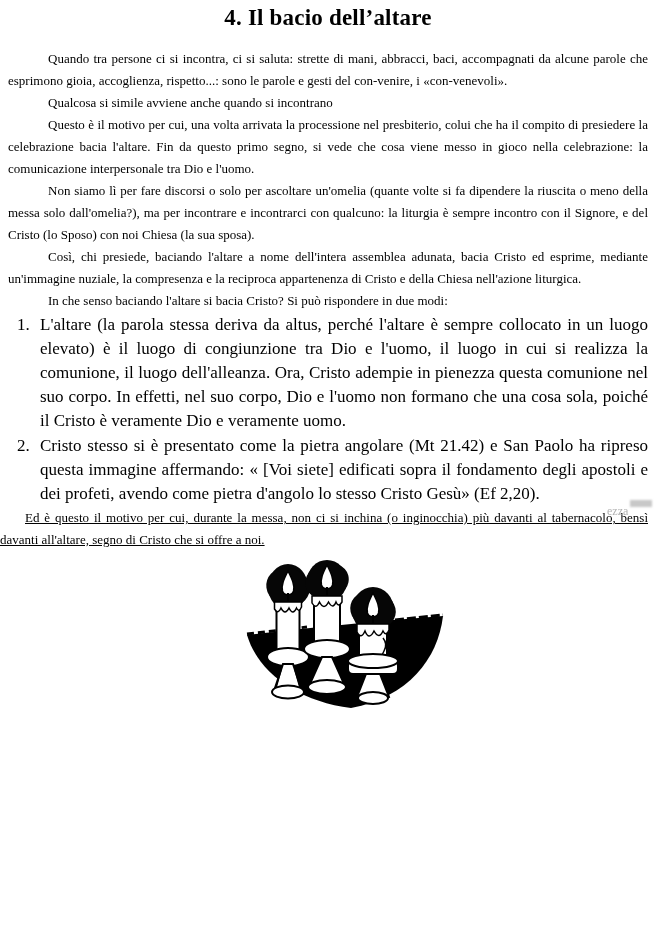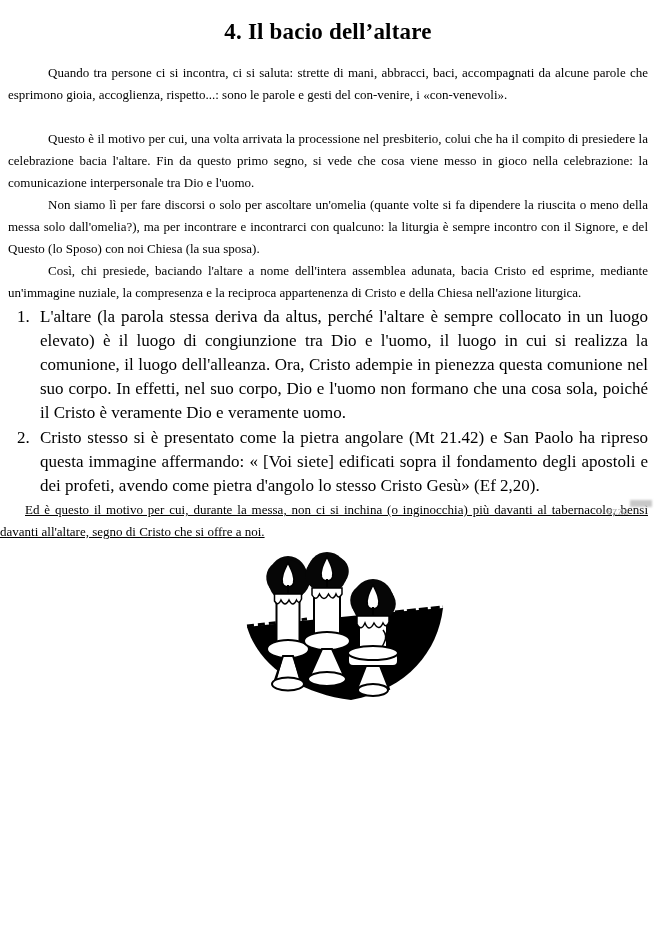--- a/index.html
+++ b/index.html
@@ -4,21 +4,21 @@
 <style>
   html, body { margin:0; padding:0; }
   body {
     width:655px; height:931px;
     background:#ffffff;
     font-family:"Liberation Serif", serif;
     color:#000;
     position:relative;
     overflow:hidden;
   }
-  .page { padding:19px 7px 0 8px; }
+  .page { padding:5px 7px 0 8px; }
   .title {
     font-size:23px; font-weight:bold;
     text-align:center;
     margin:0 0 17px 0;
     letter-spacing:0.2px;
   }
   p {
     margin:0;
     font-size:13px;
     line-height:22px;
@@ -56,28 +56,29 @@
 </style>
 </head>
 <body>
 
 <div class="page">
 
   <h1 class="title">4. Il bacio dell’altare</h1>
 
   <p class="indent">Quando tra persone ci si incontra, ci si saluta: strette di mani, abbracci, baci, accompagnati da alcune parole che esprimono gioia, accoglienza, rispetto...: sono le parole e gesti del con-venire, i «con-venevoli».</p>
 
-  <p class="indent"><br></p>
+  <p class="indent"><span>Qualcosa si simile avviene anche quando si incontrano</span><br></p>
 
   <p class="indent">Questo è il motivo per cui, una volta arrivata la processione nel presbiterio, colui che ha il compito di presiedere la celebrazione bacia l'altare. Fin da questo primo segno, si vede che cosa viene messo in gioco nella celebrazione: la comunicazione interpersonale tra Dio e l'uomo.</p>
 
-  <p class="indent">Non siamo lì per fare discorsi o solo per ascoltare un'omelia (quante volte si fa dipendere la riuscita o meno della messa solo dall'omelia?), ma per incontrare e incontrarci con qualcuno: la liturgia è sempre incontro con il Signore, e del Questo (lo Sposo) con noi Chiesa (la sua sposa).</p>
+  <p class="indent">Non siamo lì per fare discorsi o solo per ascoltare un'omelia (quante volte si fa dipendere la riuscita o meno della messa solo dall'omelia?), ma per incontrare e incontrarci con qualcuno: la liturgia è sempre incontro con il Signore, e del Cristo (lo Sposo) con noi Chiesa (la sua sposa).</p>
 
   <p class="indent">Così, chi presiede, baciando l'altare a nome dell'intera assemblea adunata, bacia Cristo ed esprime, mediante un'immagine nuziale, la compresenza e la reciproca ap­partenenza di Cristo e della Chiesa nell'azione liturgica.</p>
 
+  <p class="indent">In che senso baciando l'altare si bacia Cristo? Si può rispondere in due modi:</p>
 
   <div class="doc-list">
     <div class="li">
       <span class="marker">1.</span>
       <span>L'altare (la parola stessa deriva da altus, perché l'altare è sempre collocato in un luogo elevato) è il luogo di congiunzione tra Dio e l'uomo, il luogo in cui si realizza la comunione, il luogo dell'alleanza. Ora, Cristo adempie in pienezza questa comunione nel suo corpo. In effetti, nel suo corpo, Dio e l'uomo non formano che una cosa sola, poiché il Cristo è veramente Dio e veramente uomo.</span>
     </div>
     <div class="li">
       <span class="marker">2.</span>
       <span>Cristo stesso si è presentato come la pietra angolare (Mt 21.42) e San Paolo ha ripreso questa immagine affermando: « [Voi siete] edificati sopra il fondamento degli apostoli e dei profeti, avendo come pietra d'angolo lo stesso Cristo Gesù» (Ef 2,20).</span>
     </div>

